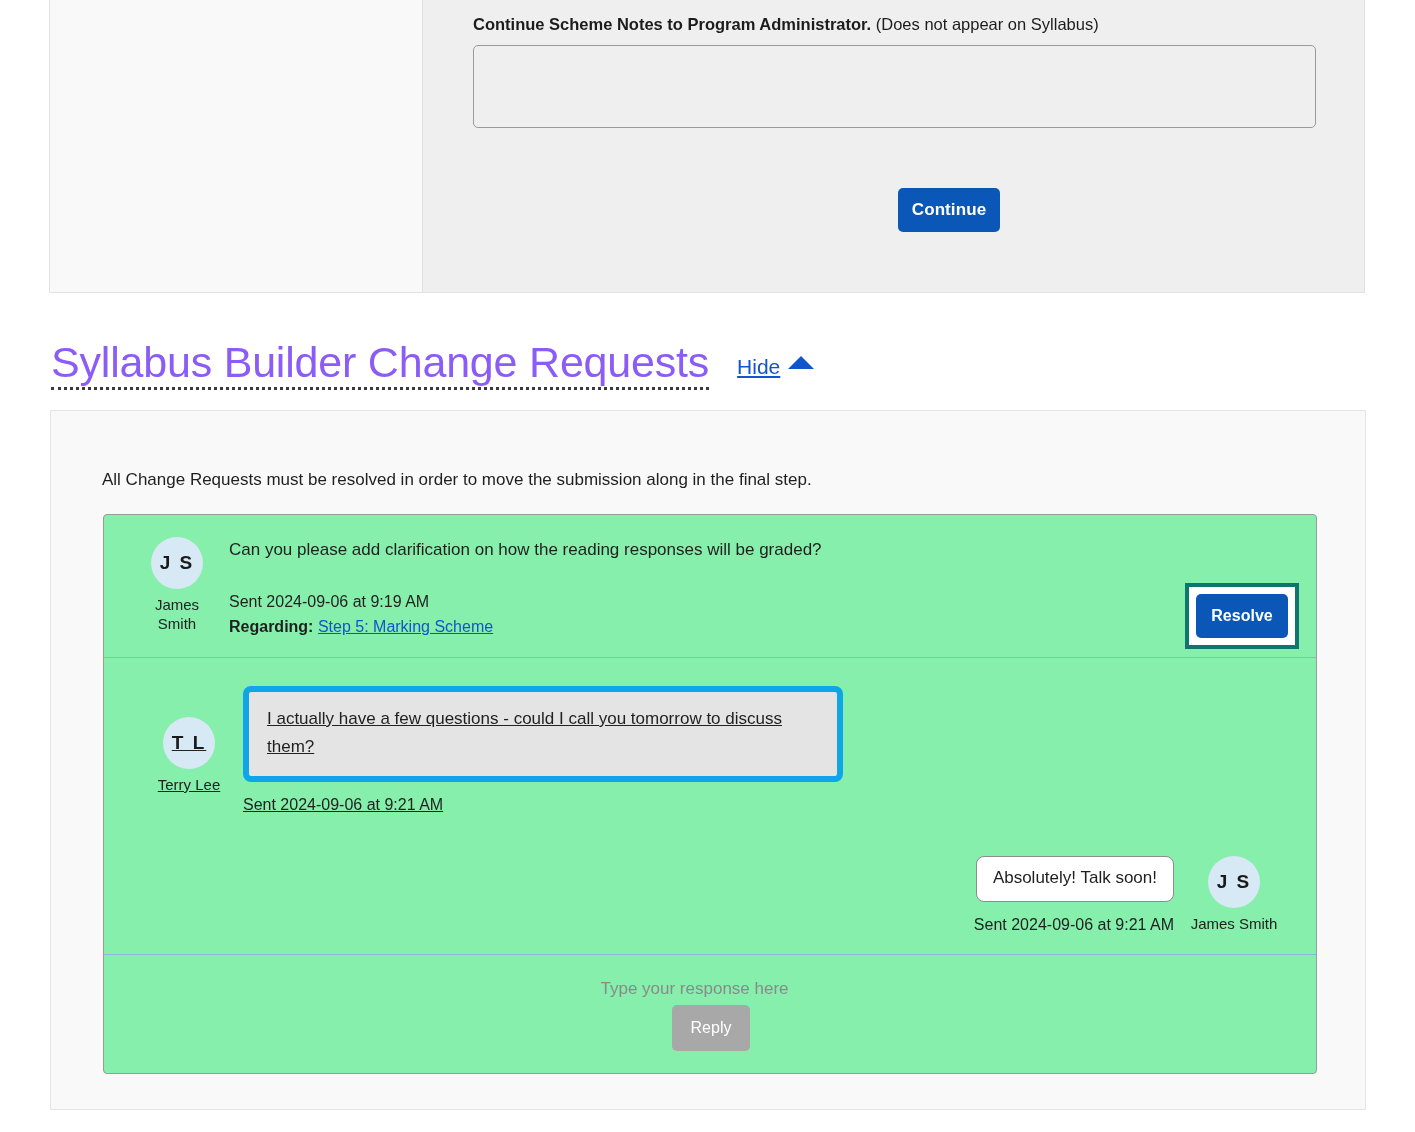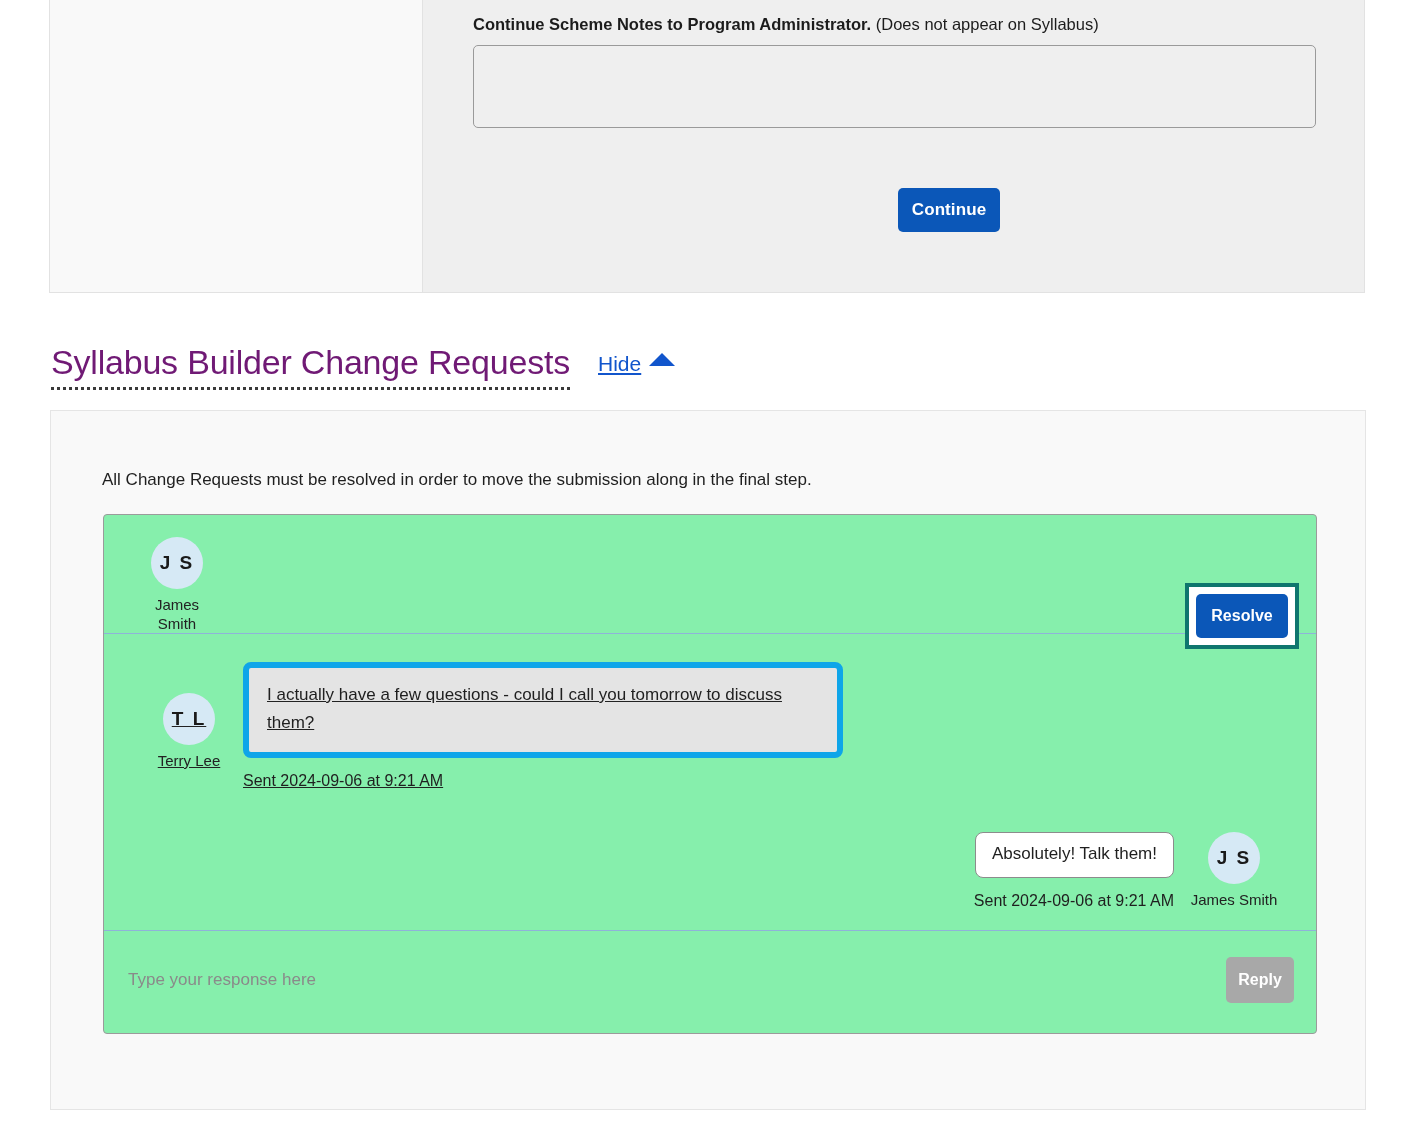--- a/index.html
+++ b/index.html
@@ -89,23 +89,23 @@
 
   
   .section-heading-row {
     position: absolute;
     left: 51px;
     top: 343px;
     display: flex;
     align-items: baseline;
   }
   .section-title {
-    font-size: 34px;
+    font-size: 43px;
     font-weight: normal;
-    color: #701a75;
+    color: #8b5cf6;
     letter-spacing: -0.2px;
     border-bottom: 3px dotted #3a3a3a;
     padding-bottom: 6px;
     line-height: 38px;
     white-space: nowrap;
   }
   .hide-link-wrap {
     margin-left: 28px;
     display: flex;
     align-items: flex-start;
@@ -310,42 +310,43 @@
     margin-left: 6px;
   }
 
   
   .reply-row {
     display: flex;
     align-items: center;
     justify-content: flex-end;
     padding: 18px 22px 22px 24px;
     min-height: 62px;
+    flex-direction: column;
   }
   .reply-input {
     flex: 1;
     border: none;
     outline: none;
     background: transparent;
     font-family: "Liberation Sans", sans-serif;
     font-size: 17px;
     color: #1f1f1f;
     padding: 6px 0;
   }
   .reply-input::placeholder { color: #8a8a8a; }
   .reply-btn {
-    width: 68px;
+    width: 78px;
     height: 46px;
     background: #a8a8a8;
     color: #ffffff;
     border: none;
     border-radius: 5px;
     font-family: "Liberation Sans", sans-serif;
     font-size: 16px;
-    font-weight: bold;
+    font-weight: normal;
     cursor: default;
     flex: none;
   }
 </style>
 </head>
 <body>
 
 <div class="form-panel">
   <div class="form-panel-left"></div>
   <div class="form-panel-right">
@@ -370,20 +371,28 @@
   <div class="cr-intro">All Change Requests must be resolved in order to move the submission along in the final step.</div>
 
   <div class="thread">
 
     <div class="thread-head">
       <div class="avatar-col">
         <div class="avatar">J S</div>
         <div class="avatar-name">James Smith</div>
       </div>
 
+      <div class="head-body">
+        <div class="head-question">Can you please add clarification on how the reading responses will be graded?</div>
+        <div class="head-sent">Sent 2024-09-06 at 9:19 AM</div>
+        <div class="head-regarding">
+          <b>Regarding:</b>
+          <a>Step 5: Marking Scheme</a>
+        </div>
+      </div>
 
       <div class="resolve-highlight">
         <button class="resolve-btn">Resolve</button>
       </div>
     </div>
 
     <div class="thread-divider"></div>
 
     <div class="conversation">
 
@@ -393,21 +402,21 @@
           <div class="avatar-name">Terry Lee</div>
         </div>
         <div class="bubble-col">
           <div class="bubble-gray">I actually have a few questions - could I call you tomorrow to discuss them?</div>
           <div class="bubble-time">Sent 2024-09-06 at 9:21 AM</div>
         </div>
       </div>
 
       <div class="msg-out">
         <div class="bubble-col-right">
-          <div class="bubble-white">Absolutely! Talk them!</div>
+          <div class="bubble-white">Absolutely! Talk soon!</div>
           <div class="bubble-time">Sent 2024-09-06 at 9:21 AM</div>
         </div>
         <div class="avatar-col-inline">
           <div class="avatar">J S</div>
           <div class="avatar-name">James Smith</div>
         </div>
       </div>
 
     </div>
 

